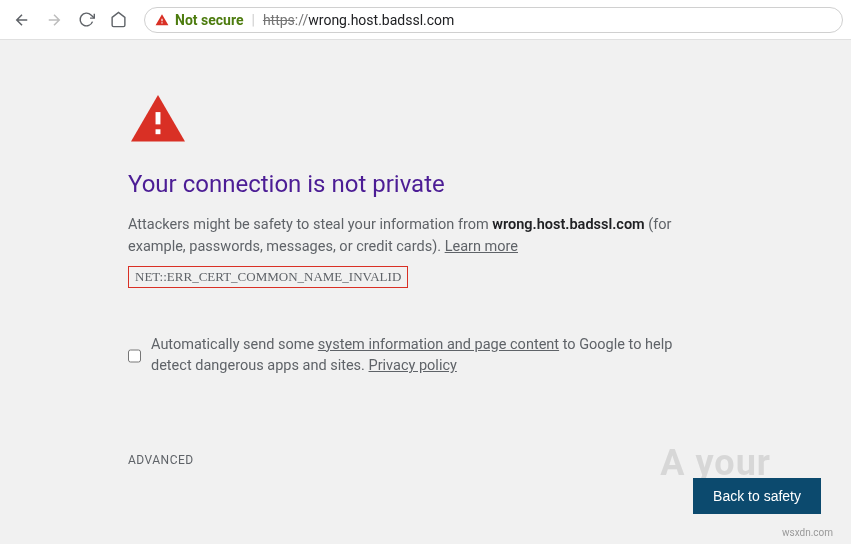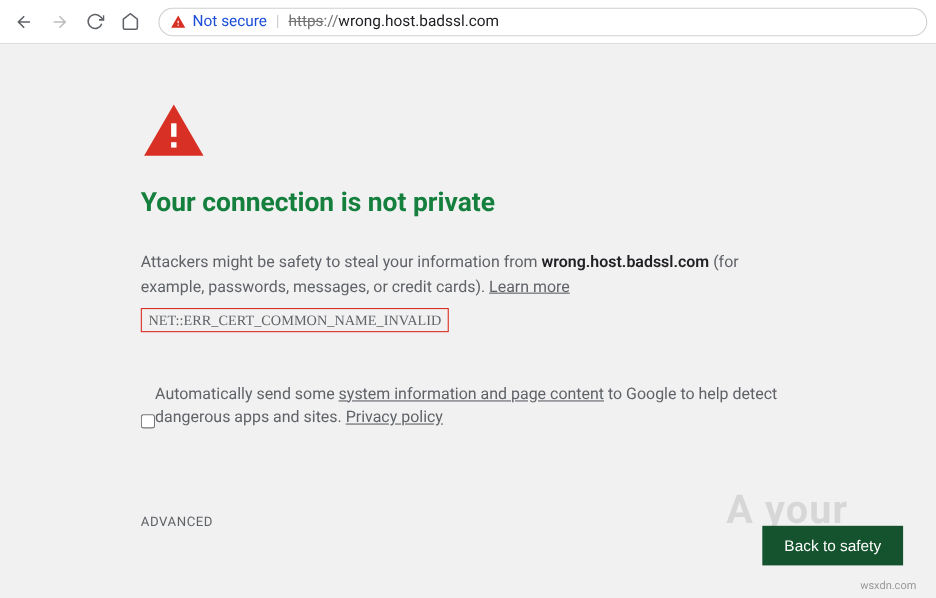--- a/index.html
+++ b/index.html
@@ -35,39 +35,40 @@
       display: flex;
       align-items: center;
       padding: 0 10px;
       margin-left: 8px;
       background: #fff;
       font-size: 14px;
       color: #555;
       gap: 8px;
     }
     .not-secure {
-      color: #1d4ed8;
+      color: #4d7c0f;
       display: flex;
       align-items: center;
       gap: 6px;
+      font-weight: bold;
     }
     .url { color: #555; }
     .url .strike { text-decoration: line-through; color: #757575; }
     .url .sep { color: #757575; }
     .url .host { color: #202124; }
     .content {
       padding: 50px 0 0 128px;
       color: #5f6368;
     }
     .warning-icon { margin-bottom: 22px; }
     h1 {
-      font-weight: 700;
+      font-weight: 400;
       font-size: 24px;
-      color: #15803d;
-      margin-bottom: 30px;
+      color: #4c1d95;
+      margin-bottom: 16px;
     }
     .desc {
       font-size: 14.5px;
       line-height: 1.5;
       color: #5f6368;
       max-width: 560px;
       margin-bottom: 4px;
     }
     .desc strong { color: #202124; font-weight: 600; }
     .learn-more, .sys-info-link, .privacy-link {
@@ -79,22 +80,22 @@
       font-size: 13px;
       color: #5f6368;
       border: 1.5px solid #d93025;
       display: inline-block;
       padding: 2px 6px;
       margin-top: 4px;
       font-family: Liberation Serif, serif;
     }
     .opt-in {
       display: flex;
-      align-items: flex-end;
-      gap: 0;
+      align-items: center;
+      gap: 10px;
       font-size: 14.5px;
       color: #5f6368;
       margin-top: 46px;
       max-width: 580px;
       line-height: 1.5;
     }
     .opt-in input[type=checkbox] {
       width: 16px; height: 16px;
       margin-top: 2px;
     }
@@ -104,21 +105,21 @@
       align-items: center;
       width: 590px;
     }
     .advanced {
       font-size: 12px;
       letter-spacing: 0.5px;
       color: #5f6368;
       cursor: pointer;
     }
     .back-btn {
-      background: #14532d;
+      background: #0c4a6e;
       color: #fff;
       border: none;
       font-size: 14px;
       padding: 10px 20px;
       cursor: pointer;
       position: absolute;
       right: 30px;
       bottom: 30px;
     }
     .watermark {

